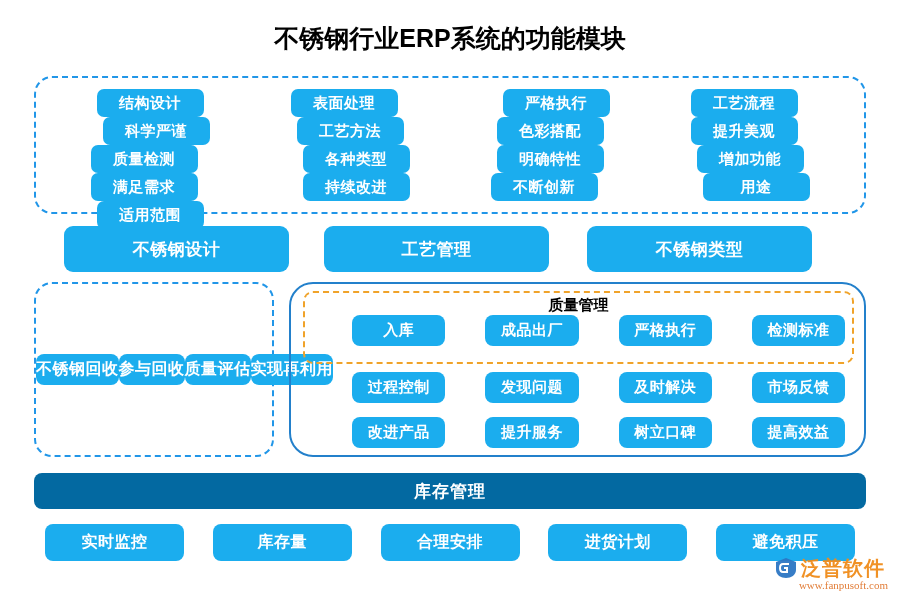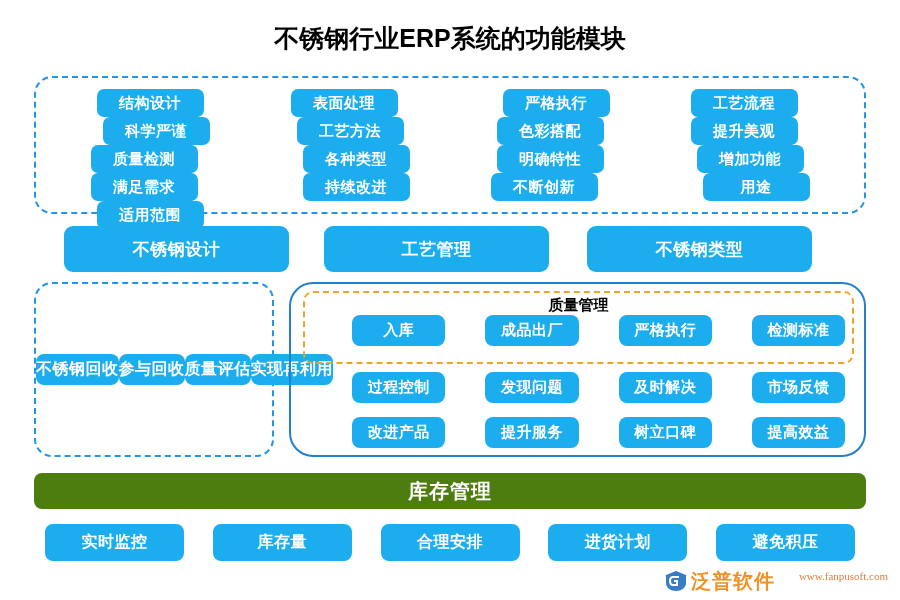--- a/index.html
+++ b/index.html
@@ -178,23 +178,23 @@
   }
   #q-row-2, #q-row-3 { padding: 0 9px; }
 
   
   #inventory-bar {
     position: absolute;
     left: 34px;
     top: 473px;
     width: 832px;
     height: 36px;
-    background: #4d7c0f;
+    background: #0369a1;
     color: #ffffff;
-    font-size: 20px;
+    font-size: 17px;
     font-weight: bold;
     border-radius: 8px;
     display: flex;
     align-items: center;
     justify-content: center;
     letter-spacing: 1px;
   }
 
   
   #bottom-row {
@@ -213,21 +213,21 @@
     font-size: 16px;
     border-radius: 8px;
   }
 
   
   #watermark {
     position: absolute;
     right: 12px;
     bottom: 8px;
     display: flex;
-    flex-direction: row;
+    flex-direction: column;
     align-items: flex-start;
     opacity: 0.95;
   }
   #watermark-top {
     display: flex;
     align-items: center;
     gap: 4px;
   }
   #watermark-mark {
     width: 22px;

